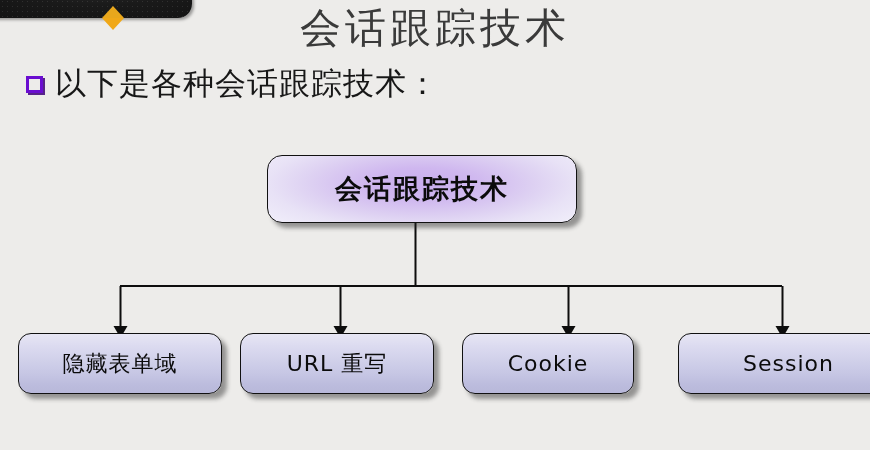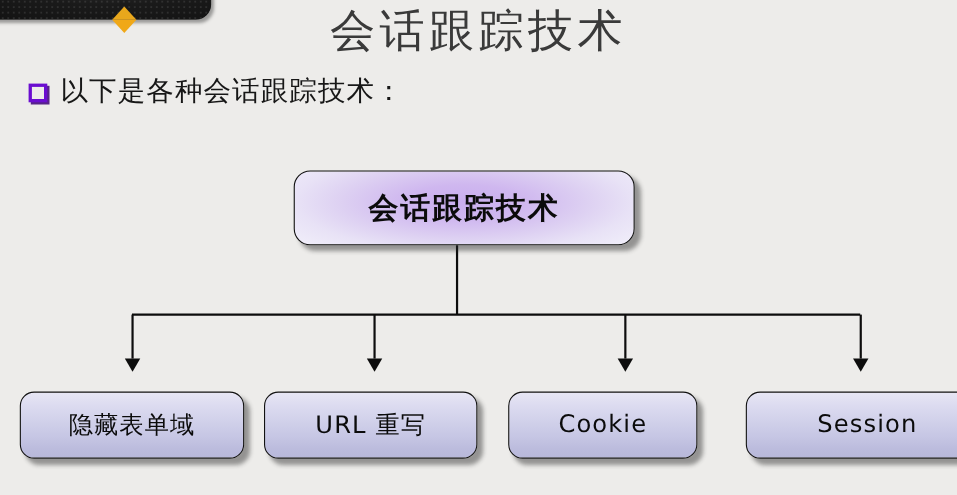--- a/index.html
+++ b/index.html
@@ -88,21 +88,21 @@
     height: 17px;
     box-sizing: border-box;
     border: 3px solid #6a0dd0;
     background: transparent;
     box-shadow: 2px 2px 0 rgba(60,0,120,0.85);
     flex: none;
     margin-top: 3px;
   }
   .bullet-text {
     font-family: "DejaVu Sans", "Liberation Sans", sans-serif;
-    font-size: 25px;
+    font-size: 31px;
     line-height: 30px;
     color: #171717;
     letter-spacing: 1px;
     white-space: nowrap;
   }
 
   
   .diagram {
     position: absolute;
     left: 0;
@@ -147,21 +147,21 @@
   }
   .node-root .label {
     font-family: "DejaVu Sans", "Liberation Sans", sans-serif;
     font-size: 27px;
     font-weight: bold;
     letter-spacing: 2px;
   }
 
   
   .node-leaf {
-    top: 356px;
+    top: 333px;
     height: 61px;
     background: linear-gradient(180deg,
         #e7e6f4 0%,
         #dcdbf0 20%,
         #cfcfe9 48%,
         #c6c6e4 68%,
         #bcbcdd 86%,
         #b8b8da 100%);
   }
   .node-leaf .label {

